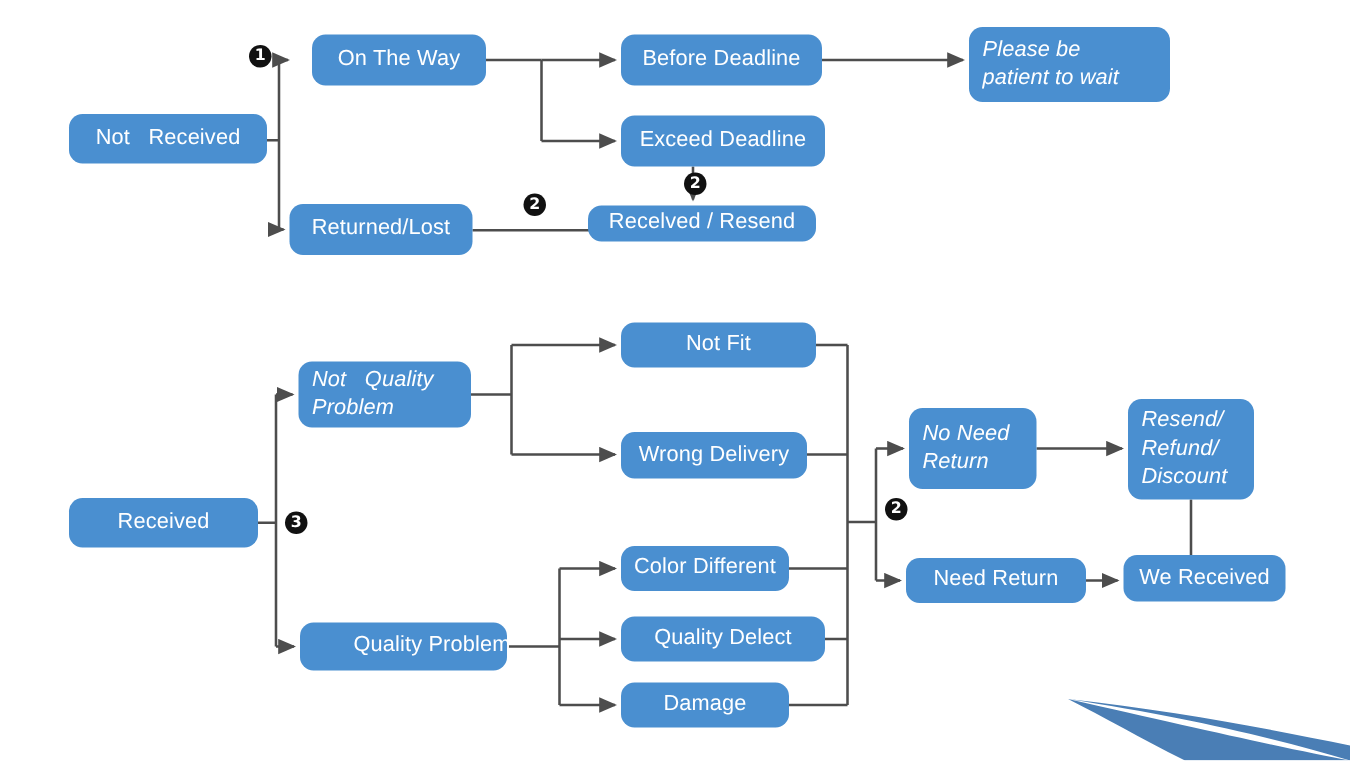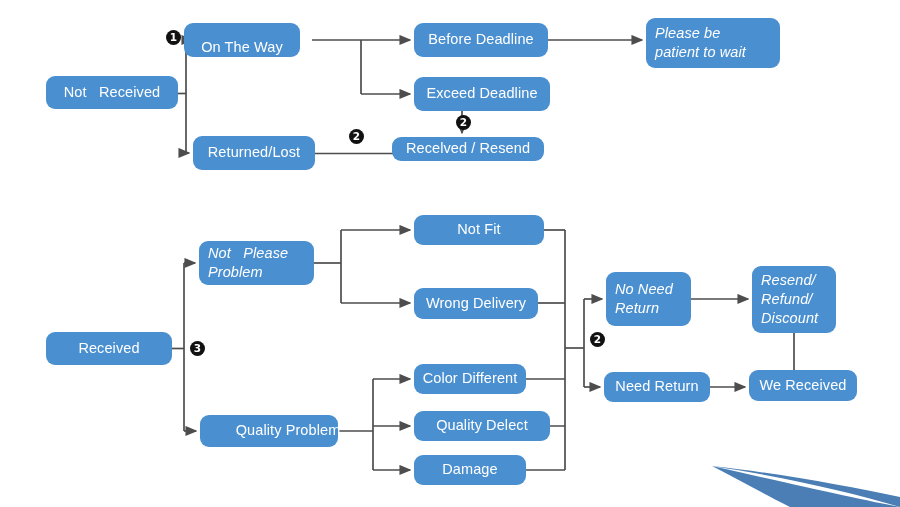--- a/index.html
+++ b/index.html
@@ -132,39 +132,39 @@
     </g>
   </svg>
 
   <svg id="swoosh" viewBox="0 0 900 507" width="900" height="507">
     <path d="M712,466 C790,478 850,492 900,507 L900,497 C846,486 784,474 712,466 Z" fill="#4a7eb5"></path>
     <path d="M712,466 C800,486 862,500 900,507 L790,507 C760,492 736,478 712,466 Z" fill="#4a7eb5"></path>
   </svg>
 
   <div id="node-layer">
       <div class="node center" style="left: 46px; top: 76px; width: 132px; height: 33px; background: rgb(74, 143, 208); color: rgb(255, 255, 255);"><span>Not   Received</span></div>
-      <div class="node center" style="left: 184px; top: 23px; width: 116px; height: 34px; background: rgb(74, 143, 208); color: rgb(255, 255, 255); align-items: flex-end;"><span>On The Way</span></div>
+      <div class="node center" style="left: 208px; top: 23px; width: 116px; height: 34px; background: rgb(74, 143, 208); color: rgb(255, 255, 255);"><span>On The Way</span></div>
       <div class="node center" style="left: 193px; top: 136px; width: 122px; height: 34px; background: rgb(74, 143, 208); color: rgb(255, 255, 255);"><span>Returned/Lost</span></div>
       <div class="node center" style="left: 414px; top: 23px; width: 134px; height: 34px; background: rgb(74, 143, 208); color: rgb(255, 255, 255);"><span>Before Deadline</span></div>
       <div class="node center" style="left: 414px; top: 77px; width: 136px; height: 34px; background: rgb(74, 143, 208); color: rgb(255, 255, 255);"><span>Exceed Deadline</span></div>
       <div class="node center" style="left: 392px; top: 137px; width: 152px; height: 24px; background: rgb(74, 143, 208); color: rgb(255, 255, 255);"><span>Recelved / Resend</span></div>
       <div class="node left" style="left: 646px; top: 18px; width: 134px; height: 50px; background: rgb(74, 143, 208); color: rgb(255, 255, 255);"><span>Please be
 patient to wait</span></div>
       <div class="node center" style="left: 46px; top: 332px; width: 126px; height: 33px; background: rgb(74, 143, 208); color: rgb(255, 255, 255);"><span>Received</span></div>
-      <div class="node left" style="left: 199px; top: 241px; width: 115px; height: 44px; background: rgb(74, 143, 208); color: rgb(255, 255, 255);"><span>Not   Please
+      <div class="node left" style="left: 199px; top: 241px; width: 115px; height: 44px; background: rgb(74, 143, 208); color: rgb(255, 255, 255);"><span>Not   Quality
 Problem</span></div>
       <div class="node center" style="left: 200px; top: 415px; width: 138px; height: 32px; background: rgb(74, 143, 208); color: rgb(255, 255, 255); padding-left: 38px;"><span>Quality Problem</span></div>
       <div class="node center" style="left: 414px; top: 215px; width: 130px; height: 30px; background: rgb(74, 143, 208); color: rgb(255, 255, 255);"><span>Not Fit</span></div>
       <div class="node center" style="left: 414px; top: 288px; width: 124px; height: 31px; background: rgb(74, 143, 208); color: rgb(255, 255, 255);"><span>Wrong Delivery</span></div>
       <div class="node center" style="left: 414px; top: 364px; width: 112px; height: 30px; background: rgb(74, 143, 208); color: rgb(255, 255, 255);"><span>Color Different</span></div>
       <div class="node center" style="left: 414px; top: 411px; width: 136px; height: 30px; background: rgb(74, 143, 208); color: rgb(255, 255, 255);"><span>Quality Delect</span></div>
       <div class="node center" style="left: 414px; top: 455px; width: 112px; height: 30px; background: rgb(74, 143, 208); color: rgb(255, 255, 255);"><span>Damage</span></div>
       <div class="node left" style="left: 606px; top: 272px; width: 85px; height: 54px; background: rgb(74, 143, 208); color: rgb(255, 255, 255);"><span>No Need
 Return</span></div>
-      <div class="node center" style="left: 604px; top: 372px; width: 106px; height: 30px; background: rgb(74, 143, 208); color: rgb(255, 255, 255);"><span>Need Return</span></div>
+      <div class="node center" style="left: 604px; top: 372px; width: 120px; height: 30px; background: rgb(74, 143, 208); color: rgb(255, 255, 255);"><span>Need Return</span></div>
       <div class="node left" style="left: 752px; top: 266px; width: 84px; height: 67px; background: rgb(74, 143, 208); color: rgb(255, 255, 255);"><span>Resend/
 Refund/
 Discount</span></div>
       <div class="node center" style="left: 749px; top: 370px; width: 108px; height: 31px; background: rgb(74, 143, 208); color: rgb(255, 255, 255);"><span>We Received</span></div>
     </div>
 
   <div id="badge-layer">
       <div class="badge" style="left: 166px; top: 30px; background: rgb(17, 17, 17);">1</div>
       <div class="badge" style="left: 349px; top: 129px; background: rgb(17, 17, 17);">2</div>
       <div class="badge" style="left: 456px; top: 115px; background: rgb(17, 17, 17);">2</div>

